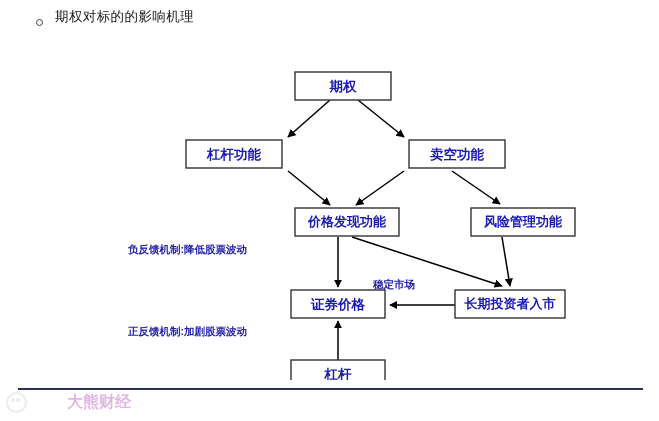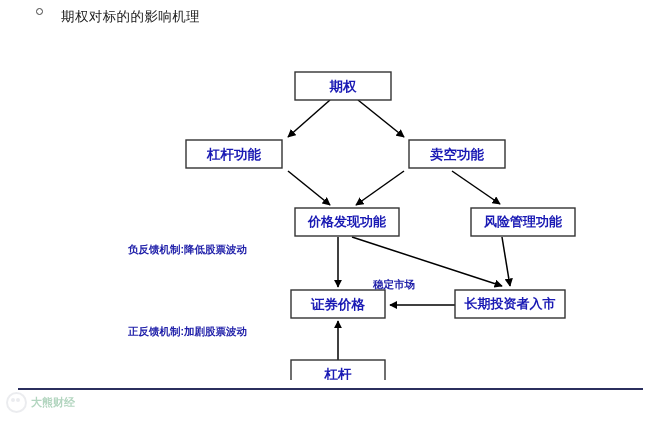--- a/index.html
+++ b/index.html
@@ -20,22 +20,22 @@
     width: 659px;
     height: 421px;
     background: #ffffff;
   }
   
   .heading {
     position: absolute;
     left: 36px;
     top: 8px;
     display: flex;
-    align-items: flex-start;
-    gap: 18px;
+    align-items: flex-end;
+    gap: 12px;
   }
   .bullet-circle {
     width: 5px;
     height: 5px;
     border: 1px solid #444444;
     border-radius: 50%;
     background: transparent;
     display: block;
   }
   .heading-text {
@@ -133,24 +133,25 @@
   }
   .wm-logo::after {
     content: "";
     position: absolute;
     left: 8px; top: 4px;
     width: 4px; height: 4px;
     border-radius: 50%;
     background: #c3c7cf;
   }
   .wm-text {
-    font-size: 11px;
-    font-weight: bold;
-    color: #15803d;
+    font-size: 16px;
+    font-weight: bold;
+    color: #a21caf;
     white-space: nowrap;
+    margin-left: 36px;
   }
 </style>
 </head>
 <body>
 
 <div id="slide">
 
   <div class="heading">
     <span class="bullet-circle"></span>
     <span class="heading-text">期权对标的的影响机理</span>

